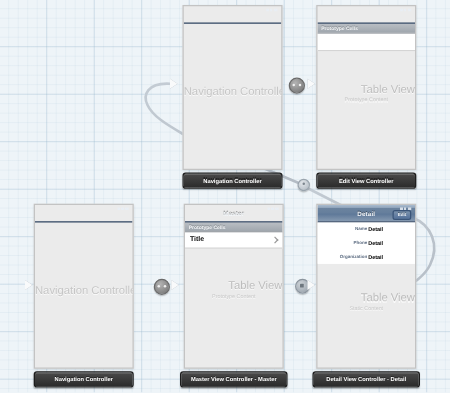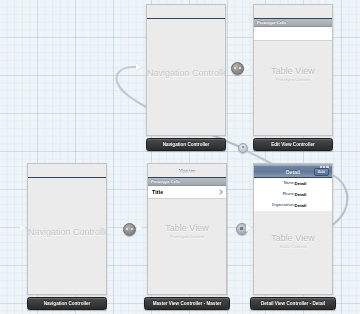--- a/index.html
+++ b/index.html
@@ -92,21 +92,21 @@
   }
   .static-cell .val{
     position:absolute;left:52%;top:2.6px;
     font-size:4.4px;color:#000;font-weight:bold;line-height:5px;
     white-space:nowrap;
   }
   .whitepad{background:#fff;}
   .body-area{position:relative;flex:1;}
   .body-label{
     position:absolute;left:0;right:0;
-    text-align:center;color:#bdbdbd;
+    text-align:right;color:#bdbdbd;
     font-size:9px;line-height:11px;font-weight:normal;
     text-shadow:0 1px 0 #fbfbfb;
   }
   .body-sub{
     position:absolute;left:0;right:0;
     text-align:center;color:#c7c7c7;
     font-size:4.3px;line-height:6px;
     text-shadow:0 1px 0 #fbfbfb;
   }
   .ncl{

